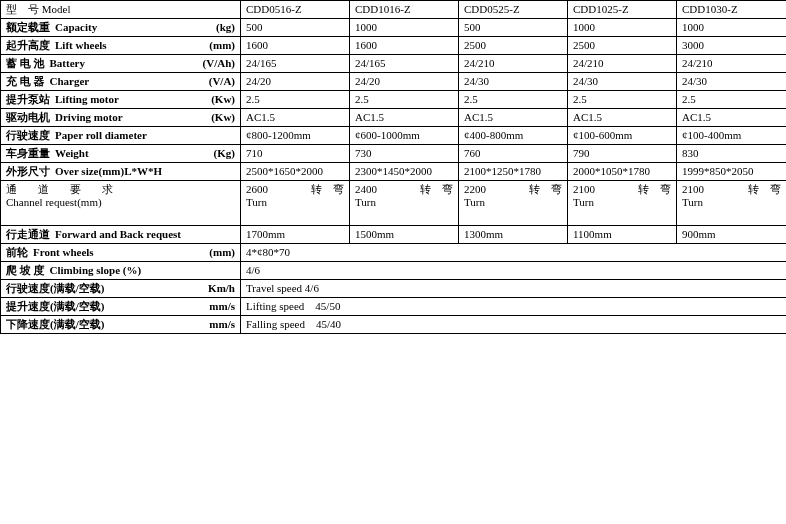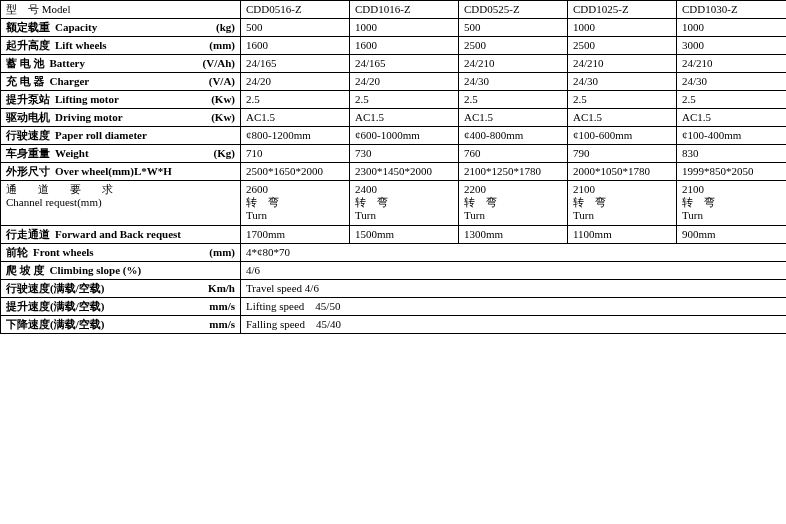--- a/index.html
+++ b/index.html
@@ -42,21 +42,20 @@
   .lbl .en { }
   .lbl .unit { margin-left: auto; padding-left: 6px; }
 
   .cjk-wide {
     letter-spacing: 5px;
   }
   .val-wrap {
     display: flex;
     justify-content: space-between;
     align-items: baseline;
-    flex-direction: column;
   }
   .two-line { line-height: 1.2; }
   .turn-row td { height: 40px; }
   .wrapper { position: relative; }
 </style>
 </head>
 <body>
 
 <div class="wrapper">
 <table id="spec-table">
@@ -195,21 +194,21 @@
       <td>730</td>
       <td>760</td>
       <td>790</td>
       <td>830</td>
     </tr>
 
     <tr>
       <td class="label-cell">
         <span class="lbl">
           <span class="cjk">外形尺寸</span>
-          <span class="en">Over wheel(mm)L*W*H</span>
+          <span class="en">Over size(mm)L*W*H</span>
         </span>
       </td>
       <td class="two-line">2500*1650*2000</td>
       <td class="two-line">2300*1450*2000</td>
       <td class="two-line">2100*1250*1780</td>
       <td class="two-line">2000*1050*1780</td>
       <td class="two-line">1999*850*2050</td>
     </tr>
 
     <tr class="turn-row">

